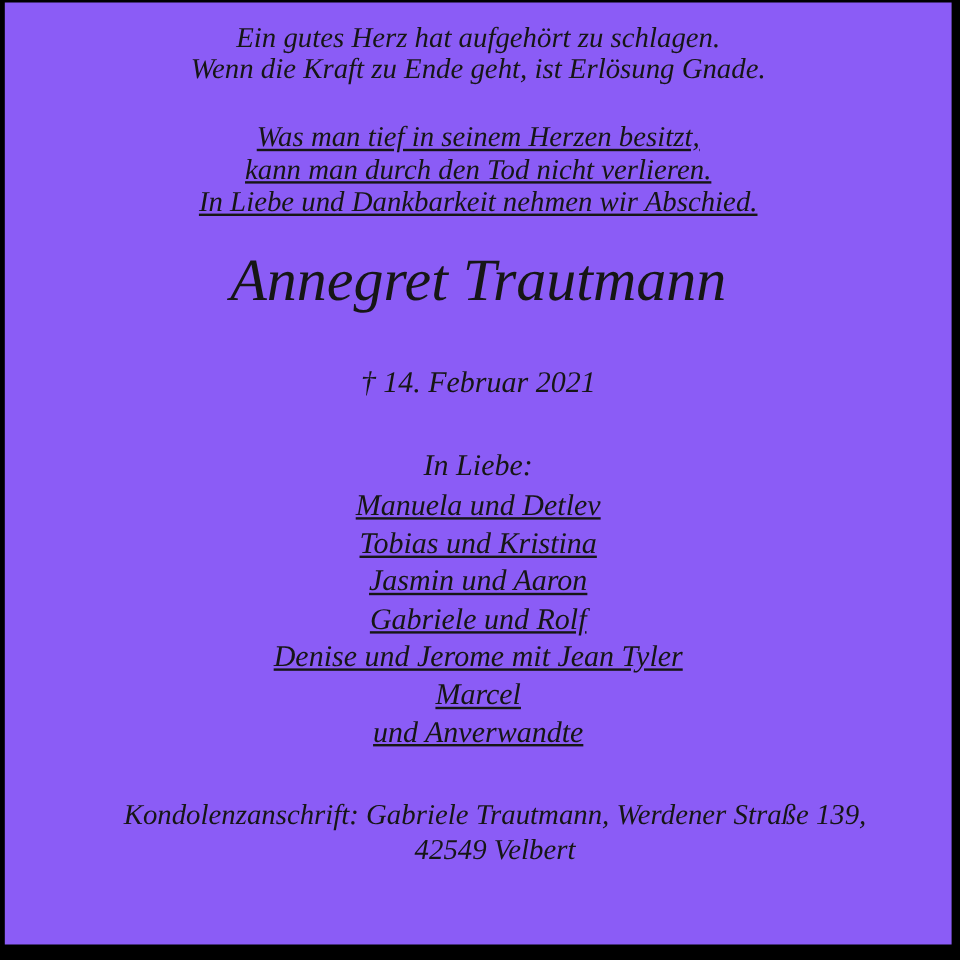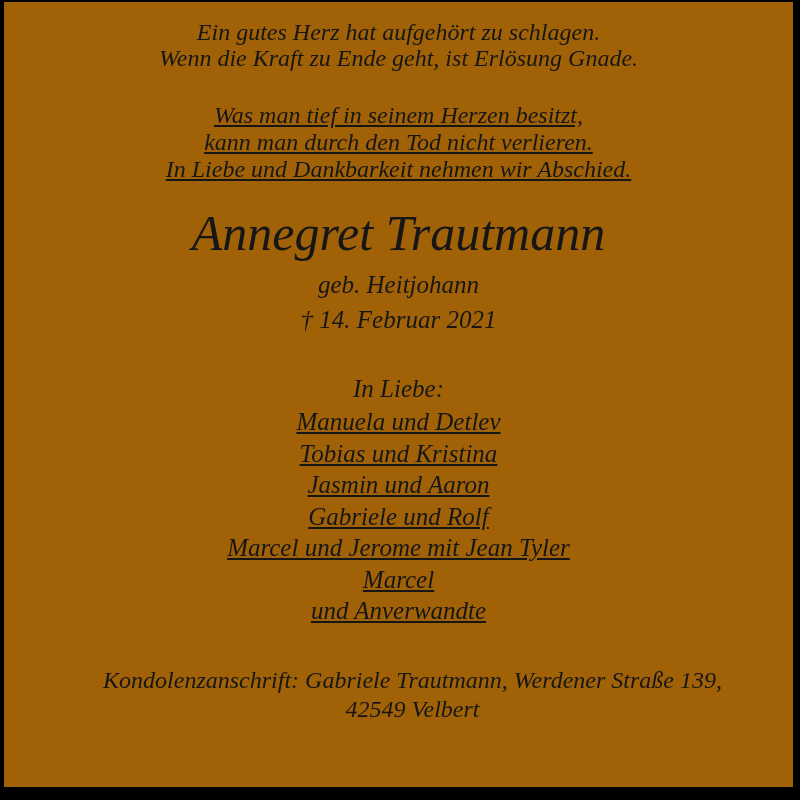--- a/index.html
+++ b/index.html
@@ -9,21 +9,21 @@
     height: 800px;
     background: #ffffff;
     overflow: hidden;
   }
   .sheet {
     position: absolute;
     inset: 0;
     width: 800px;
     height: 800px;
     box-sizing: border-box;
-    background: #a16207;
+    background: #8b5cf6;
     border-style: solid;
     border-color: #000000;
     border-width: 2px 7px 13px 4px; 
     font-family: "Liberation Serif", "DejaVu Serif", serif;
     font-style: italic;
     color: #161616;
   }
   .block {
     position: absolute;
     left: 0;
@@ -94,34 +94,33 @@
   </div>
 
   <div class="block verse">
     <div>Was man tief in seinem Herzen besitzt,</div>
     <div>kann man durch den Tod nicht verlieren.</div>
     <div>In Liebe und Dankbarkeit nehmen wir Abschied.</div>
   </div>
 
   <div class="block deceased-name">Annegret Trautmann</div>
 
-  <div class="block maiden-name">geb. Heitjohann</div>
 
   <div class="block dates-row">
     <span>† 14. Februar 2021</span>
   </div>
 
   <div class="block mourners-intro">In Liebe:</div>
 
   <div class="block mourners-list">
     <div>Manuela und Detlev</div>
     <div>Tobias und Kristina</div>
     <div>Jasmin und Aaron</div>
     <div>Gabriele und Rolf</div>
-    <div>Marcel und Jerome mit Jean Tyler</div>
+    <div>Denise und Jerome mit Jean Tyler</div>
     <div>Marcel</div>
     <div>und Anverwandte</div>
   </div>
 
   <div class="block condolence">
     <div>Kondolenzanschrift: Gabriele Trautmann, Werdener Straße 139,</div>
     <div>42549 Velbert</div>
   </div>
 
 

